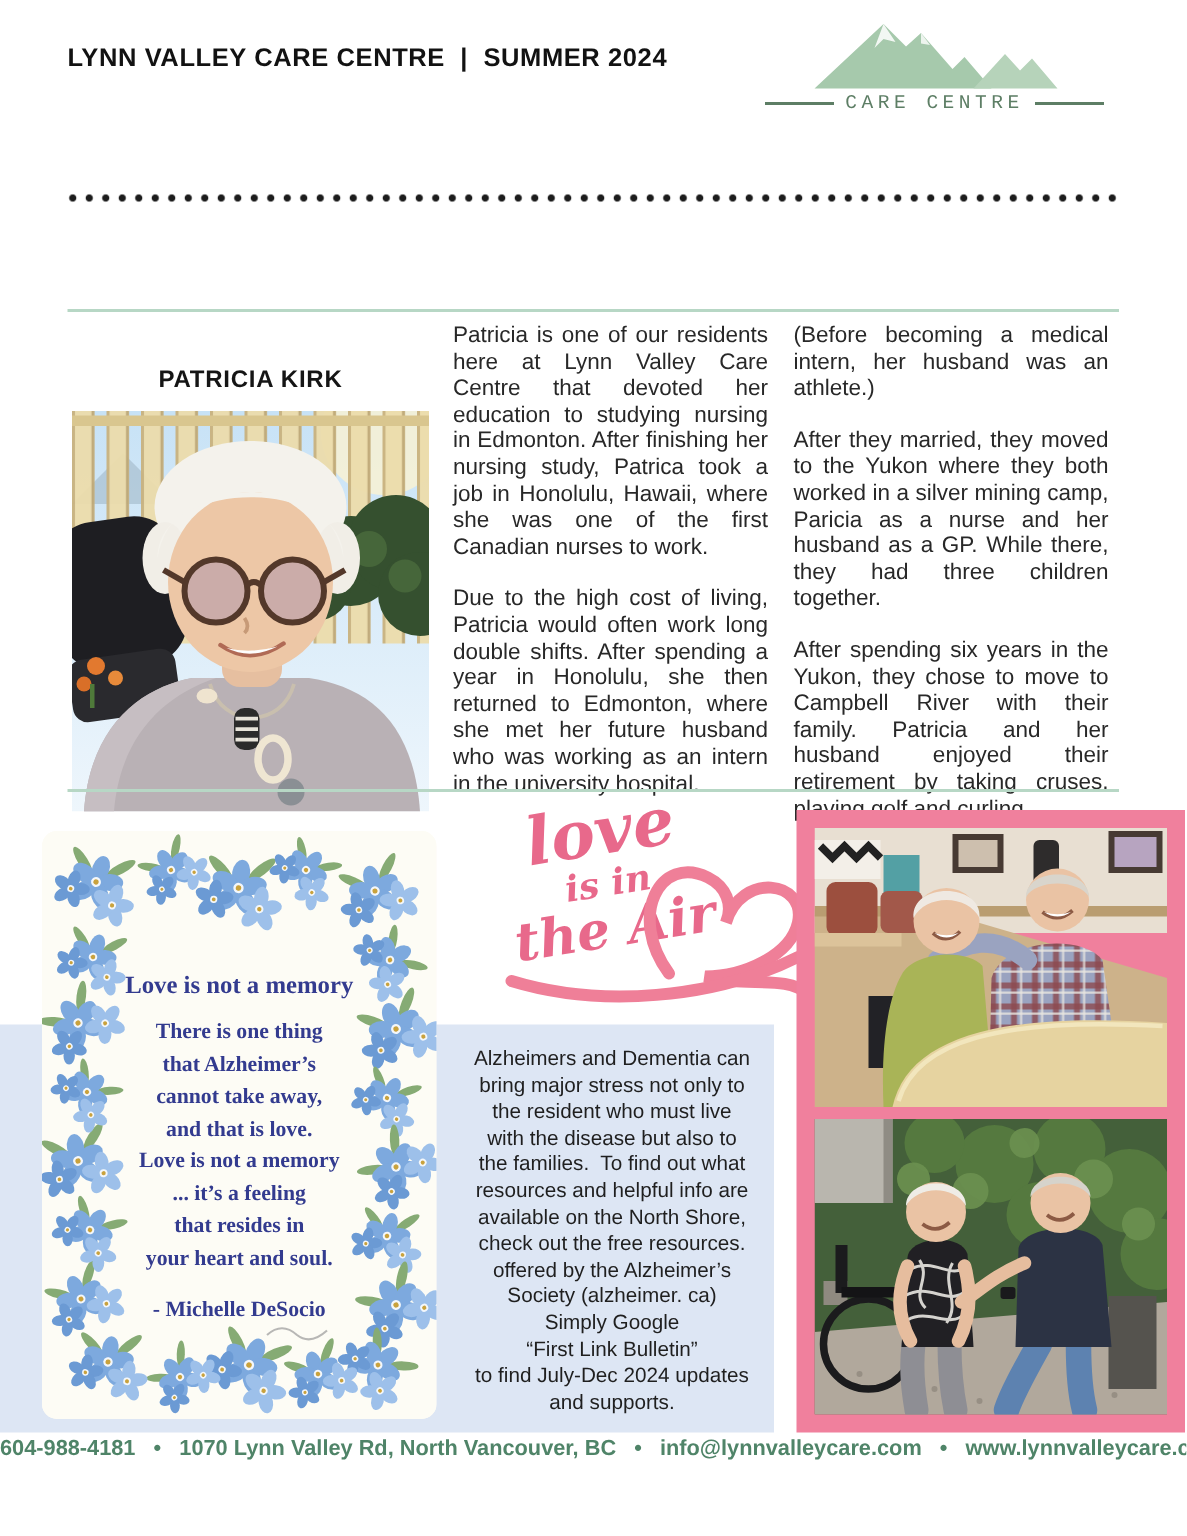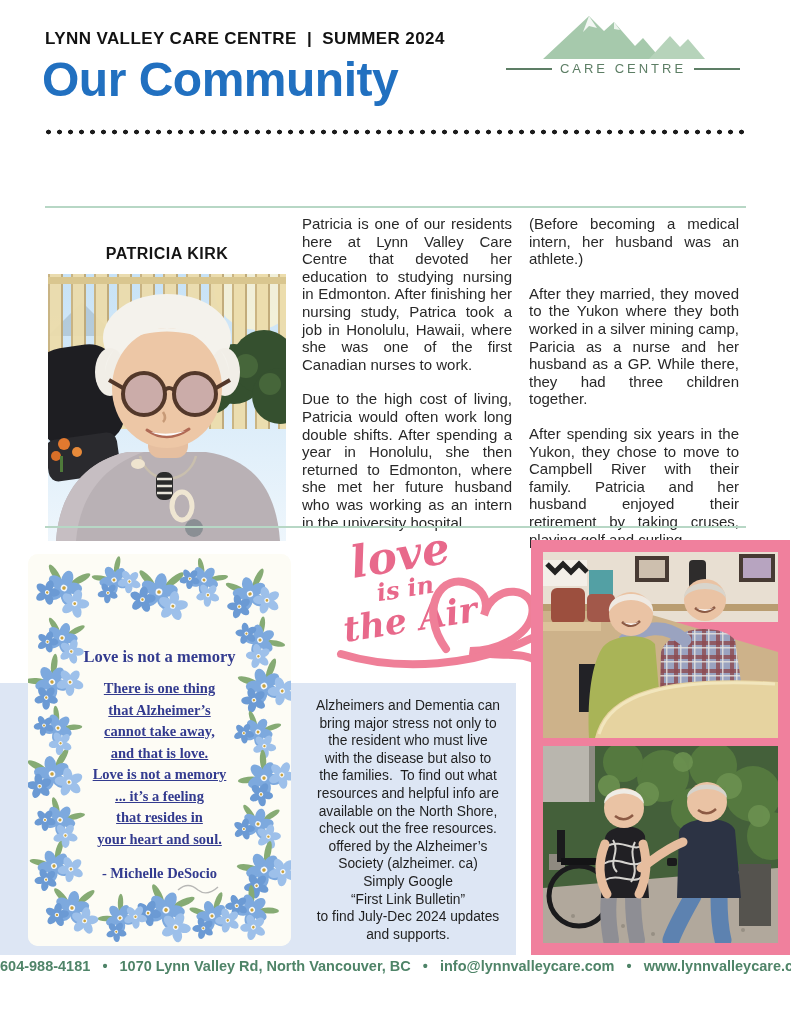--- a/index.html
+++ b/index.html
@@ -9,21 +9,21 @@
   
   .kicker{position:absolute;left:45px;top:29px;font-size:17px;font-weight:700;
           letter-spacing:.4px;color:#121212;white-space:pre;}
   .page-title{position:absolute;left:42px;top:52px;font-size:48px;font-weight:800;
           letter-spacing:-.5px;color:var(--title-blue,#2170c0);}
   .logo{position:absolute;left:500px;top:10px;width:246px;text-align:center;
         color:var(--logo-green,#5d7e65);}
   .logo-mountains{display:block;margin:0 auto;width:172px;height:50px;}
   .logo-name{font-family:"Liberation Serif",serif;font-size:43px;line-height:42px;}
   .logo-sub{display:flex;align-items:center;justify-content:center;gap:8px;
-        font-family:Liberation Sans, sans-serif;font-size:13px;letter-spacing:3px;margin-top:1px;}
+        font-family:Liberation Mono, monospace;font-size:13px;letter-spacing:3px;margin-top:1px;}
   .logo-sub::before,.logo-sub::after{content:"";height:2px;background:currentColor;flex:0 0 46px;}
 
   .dotted{position:absolute;left:43px;top:129px;width:704px;height:6px;
         background-image:radial-gradient(circle,#1c1c1c 2.1px,transparent 2.7px);
         background-size:11px 6px;background-repeat:repeat-x;}
 
   .section-heading{position:absolute;left:44px;top:149px;font-family:"Liberation Serif",serif;
         font-weight:700;font-size:31px;color:var(--heading-green,#41795c);}
 
   .rule{position:absolute;left:45px;width:701px;height:2px;background:#b7d7c5;}
@@ -39,21 +39,21 @@
 
   
   .band{position:absolute;left:0;top:683px;width:516px;height:272px;background:var(--band-blue,#dde6f4);}
 
   .quote-card{position:absolute;left:28px;top:554px;width:263px;height:392px;background:#fdfcf5;border-radius:10px;}
   .quote-border{position:absolute;left:0;top:0;width:263px;height:392px;}
   .quote-content{position:absolute;left:0;top:0;right:0;bottom:0;display:flex;flex-direction:column;
         align-items:center;padding-top:93px;box-sizing:border-box;text-align:center;
         font-family:"Liberation Serif",serif;font-weight:700;color:var(--quote-navy,#333b8f);}
   .quote-title{font-size:16.5px;margin-bottom:11px;}
-  .quote-body{font-size:14.5px;line-height:21.5px;white-space:pre-wrap;text-decoration:underline;}
+  .quote-body{font-size:14.5px;line-height:21.5px;white-space:pre-wrap;}
   .quote-attribution{font-size:14.5px;margin-top:15px;}
 
   .script{position:absolute;left:330px;top:534px;width:150px;text-align:center;transform:rotate(-9deg);
         color:var(--script-pink,#e8698b);font-family:"DejaVu Serif",serif;font-style:italic;font-weight:700;}
   .script-line1{font-size:44px;line-height:42px;}
   .script-line2{font-size:24px;line-height:25px;}
   .script-line3{font-size:35px;line-height:38px;}
   .heart-swirl{position:absolute;left:426px;top:545px;width:120px;height:120px;}
   .swoosh{position:absolute;left:336px;top:630px;width:200px;height:48px;}
 
@@ -69,21 +69,20 @@
   
   .page-footer{position:absolute;left:0;top:958px;width:791px;text-align:center;
         font-size:14.5px;font-weight:700;color:var(--footer-green,#4f8468);white-space:pre;}
 </style>
 </head>
 <body>
 
 <div class="page">
 
   <div class="kicker">LYNN VALLEY CARE CENTRE  |  SUMMER 2024</div>
-  <div class="page-title">Our Community</div>
 
   <div class="logo">
     <svg class="logo-mountains" viewBox="0 0 172 50">
       <path d="M6,49 L52,6 L67,21 L77,12 L98,36 L106,28 L124,49 Z" fill="#a6c9ac"></path>
       <path d="M52,6 L60,18 L52,16 L46,22 Z" fill="#ffffff" opacity="0.85"></path>
       <path d="M112,49 L133,26 L143,37 L151,29 L168,49 Z" fill="#b6d3ba"></path>
       <path d="M77,12 L83,20 L77,19 Z" fill="#ffffff" opacity="0.8"></path>
     </svg>
     <div class="logo-sub">CARE CENTRE</div>
   </div>

